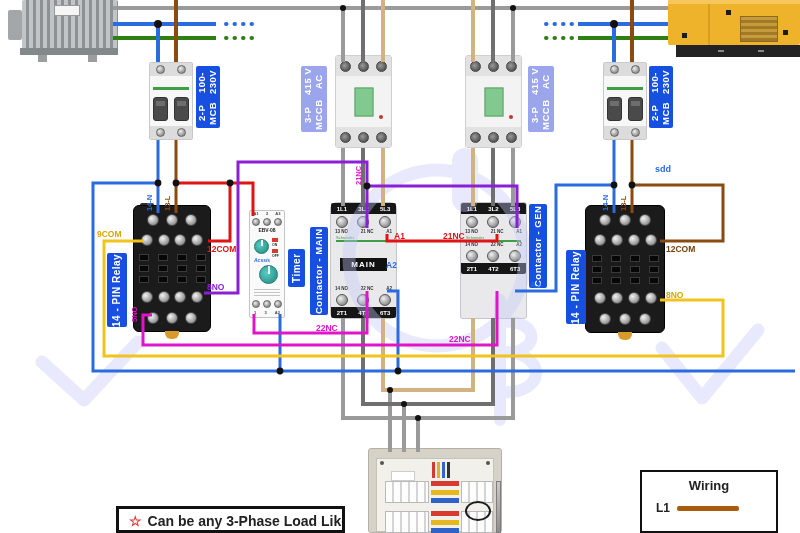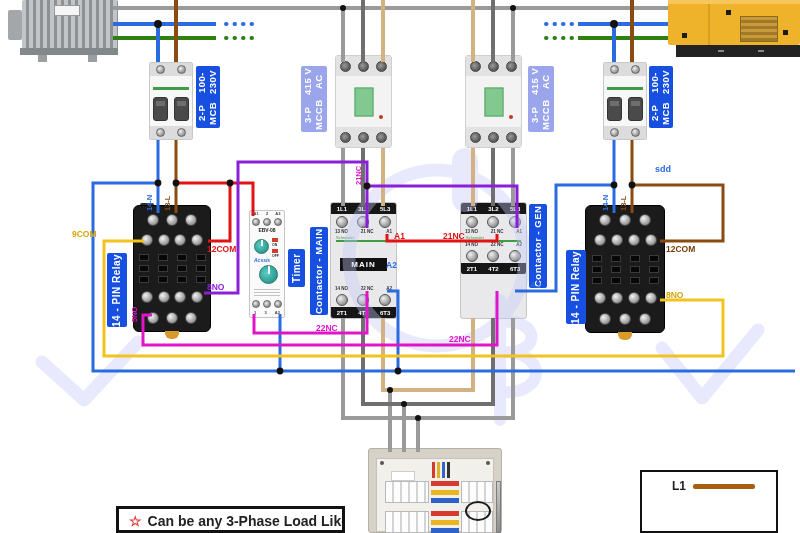--- a/index.html
+++ b/index.html
@@ -59,21 +59,21 @@
   .tline{height:1px;background:#c4c4c4;margin:2px 4px;}
   
   .panel{position:absolute;background:#d6d2c7;border:1px solid #b4b0a5;border-radius:3px;box-sizing:border-box;}
   .panelin{position:absolute;left:7px;top:9px;right:7px;bottom:0;background:#f2f0ea;border:1px solid #c6c2b7;}
   .brk{position:absolute;background:repeating-linear-gradient(90deg,#fdfdfd 0 6px,#d4d4d4 6px 8px);border:1px solid #b9b9b9;box-sizing:border-box;}
   .ryb{position:absolute;display:flex;flex-direction:column;justify-content:space-between;}
   .ryb div{height:5px;}
   
   .notebox{position:absolute;background:#fff;border:3px solid #111;box-sizing:border-box;overflow:hidden;}
   .legend-title{font-size:13px;font-weight:bold;color:#222;text-align:center;line-height:1.25;margin-top:6px;}
-  .legend-item{display:flex;align-items:center;gap:7px;margin:7px 0 0 30px;font-size:12px;font-weight:bold;color:#222;}
+  .legend-item{display:flex;align-items:center;gap:7px;margin:7px 0 0 14px;font-size:12px;font-weight:bold;color:#222;}
   .legend-swatch{width:62px;height:5px;background:#a85c10;border-radius:2px;}
   .loadrow{display:flex;align-items:center;gap:6px;padding:4px 0 0 10px;font-size:14px;font-weight:bold;color:#222;white-space:nowrap;}
   .star{color:#e23b3b;font-size:14px;}
   .wm-text{position:absolute;color:#a8a8a8;font-size:13px;font-weight:bold;letter-spacing:1.3px;}
 </style>
 </head>
 <body>
 
 <div id="stage">
 
@@ -282,21 +282,21 @@
           <span class="scr7"></span>
         </div>
       </div>
     <div class="abs tlbl" style="left:0;top:99px;right:0;">
       <span>1</span>
       <span>3</span>
       <span>A2</span>
     </div>
   </div>
 
-  <div class="cont" style="left:330px;top:202px;width:67px;height:117px;">
+  <div class="cont" style="left:330px;top:202px;width:67px;height:117px;border-radius:7px;">
     <div class="cbar">
       <span>1L1</span>
       <span>3L2</span>
       <span>5L3</span>
     </div>
     <div class="crow">
         <span class="scrC"></span>
         <span class="scrC"></span>
         <span class="scrC"></span>
       </div>
@@ -519,38 +519,39 @@
     <span>Contactor - MAIN</span>
   </div>
   <div class="vtag" style="left:529px;top:204px;width:18px;height:84px;font-size:9.5px;">
     <span>Contactor - GEN</span>
   </div>
 
   <div class="vlbl" style="left:145px;top:184px;height:27px;color:#2b6be0;">14-N</div>
   <div class="vlbl" style="left:163px;top:184px;height:27px;color:#8a4b10;">13-L</div>
   <div class="vlbl" style="left:601px;top:184px;height:27px;color:#2b6be0;">14-N</div>
   <div class="vlbl" style="left:619px;top:184px;height:27px;color:#8a4b10;">13-L</div>
-  <div class="wlbl" style="left:72px;top:229px;color:#d9a50a;">9COM</div>
+  <div class="wlbl" style="left:97px;top:229px;color:#d9a50a;">9COM</div>
   <div class="wlbl" style="left:207px;top:244px;color:#e01414;">12COM</div>
   <div class="wlbl" style="left:207px;top:282px;color:#8b1fd8;">8NO</div>
   <div class="vlbl" style="left:130px;top:296px;height:26px;color:#e014c8;">5NO</div>
   <div class="wlbl" style="left:666px;top:244px;color:#7a4008;">12COM</div>
   <div class="wlbl" style="left:666px;top:290px;color:#d9a50a;">8NO</div>
   <div class="wlbl" style="left:655px;top:164px;color:#2b6be0;font-size:9px;">sdd</div>
   <div class="vlbl" style="left:354px;top:155px;height:30px;color:#e014c8;">21NC</div>
   <div class="wlbl" style="left:394px;top:231px;color:#e01414;">A1</div>
   <div class="wlbl" style="left:443px;top:231px;color:#e01414;">21NC</div>
   <div class="wlbl" style="left:386px;top:260px;color:#2b6be0;">A2</div>
   <div class="wlbl" style="left:530px;top:280px;color:#2b6be0;">A2</div>
   <div class="wlbl" style="left:316px;top:323px;color:#e014c8;">22NC</div>
   <div class="wlbl" style="left:449px;top:334px;color:#e014c8;">22NC</div>
 
 
   <div class="notebox" style="left:640px;top:470px;width:138px;height:63px;border-width:2.5px;">
     <div class="legend-title">
+      <div>Wiring</div>
     </div>
     <div class="legend-item">
       <span>L1</span>
       <span class="legend-swatch"></span>
     </div>
   </div>
 
   <div class="notebox" style="left:116px;top:506px;width:229px;height:27px;">
     <div class="loadrow">
       <span class="star">☆</span>

